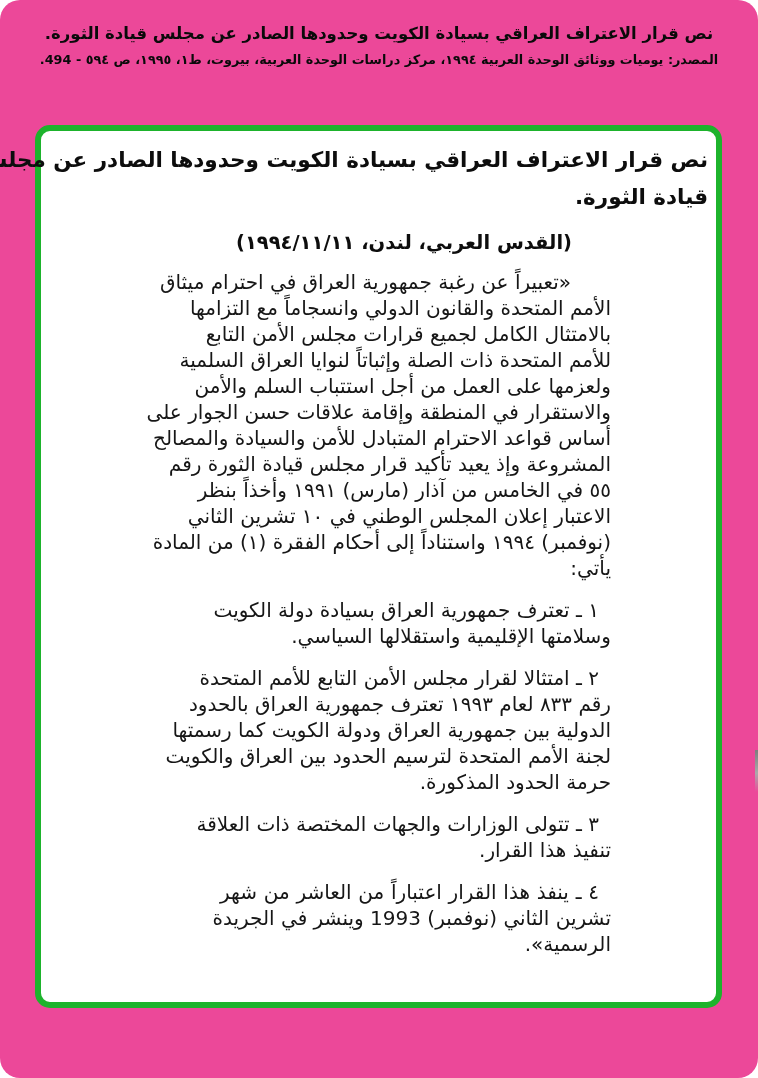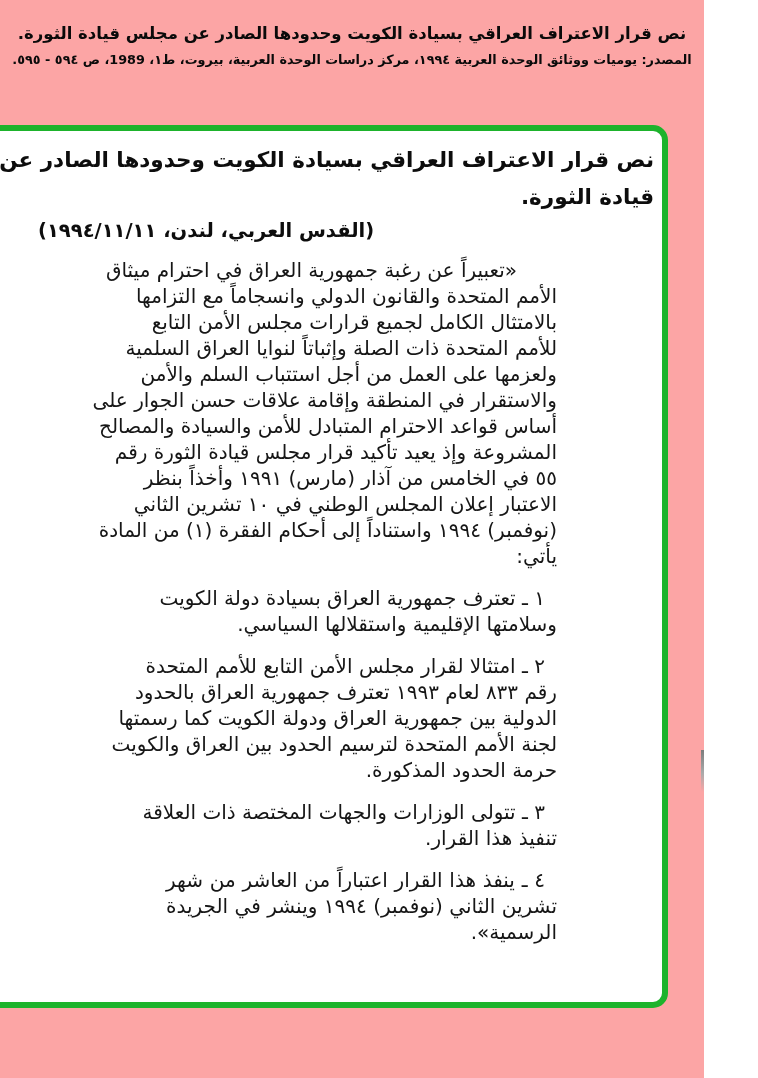--- a/index.html
+++ b/index.html
@@ -1,36 +1,36 @@
 <!DOCTYPE html>
 <html lang="ar"><head>
 <meta charset="utf-8">
 <style>
   html,body{margin:0;padding:0;background:#ffffff;}
   .page{
-    position:relative;width:704px;height:1078px;background:#fca5a5;
-    font-family:"DejaVu Sans",sans-serif;direction:rtl;overflow:hidden;color:#151515;
+    position:relative;width:758px;height:1078px;background:#ec4899;
+    font-family:"DejaVu Sans",sans-serif;direction:rtl;overflow:hidden;color:#151515;border-radius:20px;
   }
   
   .page-header{position:absolute;top:24px;left:0;right:0;text-align:center;}
   .page-title{font-size:16.5px;font-weight:bold;color:#0a0a0a;letter-spacing:0;}
   .page-source{font-size:12.8px;font-weight:bold;color:#0a0a0a;margin-top:9px;}
   
   .doc-box{
     position:absolute;top:125px;right:36px;width:675px;height:871px;
     border:6px solid #1db32c;border-radius:15px;background:#ffffff;
   }
   .doc-heading{
     margin:10px 8px 0 8px;text-align:right;font-weight:bold;
     font-size:21.5px;line-height:37px;color:#0d0d0d;
   }
   .doc-heading .h-line{white-space:nowrap;}
   .dateline{
-    margin-top:0;padding-left:0;padding-right:0;
-    text-align:left;padding-left:51px;
+    margin-top:12px;padding-left:0;padding-right:0;
+    text-align:center;padding-left:51px;
     font-weight:bold;font-size:19.5px;line-height:32px;color:#0d0d0d;
     white-space:nowrap;
   }
   
   .doc-body{width:391px;margin:10px 105px 0 0;}
   .para{margin:0 0 16px 0;}
   .para:last-child{margin-bottom:16px;}
   .line{
     font-size:20px;line-height:26px;color:#161616;
     text-align:justify;text-align-last:justify;white-space:nowrap;
@@ -44,21 +44,21 @@
     background:linear-gradient(to bottom,#7d7d7d 0%,#aaaaaa 55%,rgba(255,255,255,0) 100%);
   }
 </style>
 </head>
 <body>
 
 <div class="page">
 
   <div class="page-header">
     <div class="page-title">نص قرار الاعتراف العراقي بسيادة الكويت وحدودها الصادر عن مجلس قيادة الثورة.</div>
-    <div class="page-source">المصدر: يوميات ووثائق الوحدة العربية ١٩٩٤، مركز دراسات الوحدة العربية، بيروت، ط١، 1989، ص ٥٩٤ - ٥٩٥.</div>
+    <div class="page-source">المصدر: يوميات ووثائق الوحدة العربية ١٩٩٤، مركز دراسات الوحدة العربية، بيروت، ط١، ١٩٩٥، ص ٥٩٤ - 494.</div>
   </div>
 
   <div class="doc-box">
 
     <div class="doc-heading">
       <div class="h-line">نص قرار الاعتراف العراقي بسيادة الكويت وحدودها الصادر عن مجلس</div>
       <div class="h-line">قيادة الثورة.</div>
     </div>
 
     <div class="dateline">(القدس العربي، لندن، ١٩٩٤/١١/١١)</div>
@@ -93,21 +93,21 @@
         <div class="line end">حرمة الحدود المذكورة.</div>
       </div>
 
       <div class="para">
         <div class="line ind12">٣ ـ تتولى الوزارات والجهات المختصة ذات العلاقة</div>
         <div class="line end">تنفيذ هذا القرار.</div>
       </div>
 
       <div class="para">
         <div class="line ind12">٤ ـ ينفذ هذا القرار اعتباراً من العاشر من شهر</div>
-        <div class="line">تشرين الثاني (نوفمبر) ١٩٩٤ وينشر في الجريدة</div>
+        <div class="line">تشرين الثاني (نوفمبر) 1993 وينشر في الجريدة</div>
         <div class="line end">الرسمية».</div>
       </div>
 
     </div>
   </div>
 
   <div class="edge-mark"></div>
 
 </div>
 

